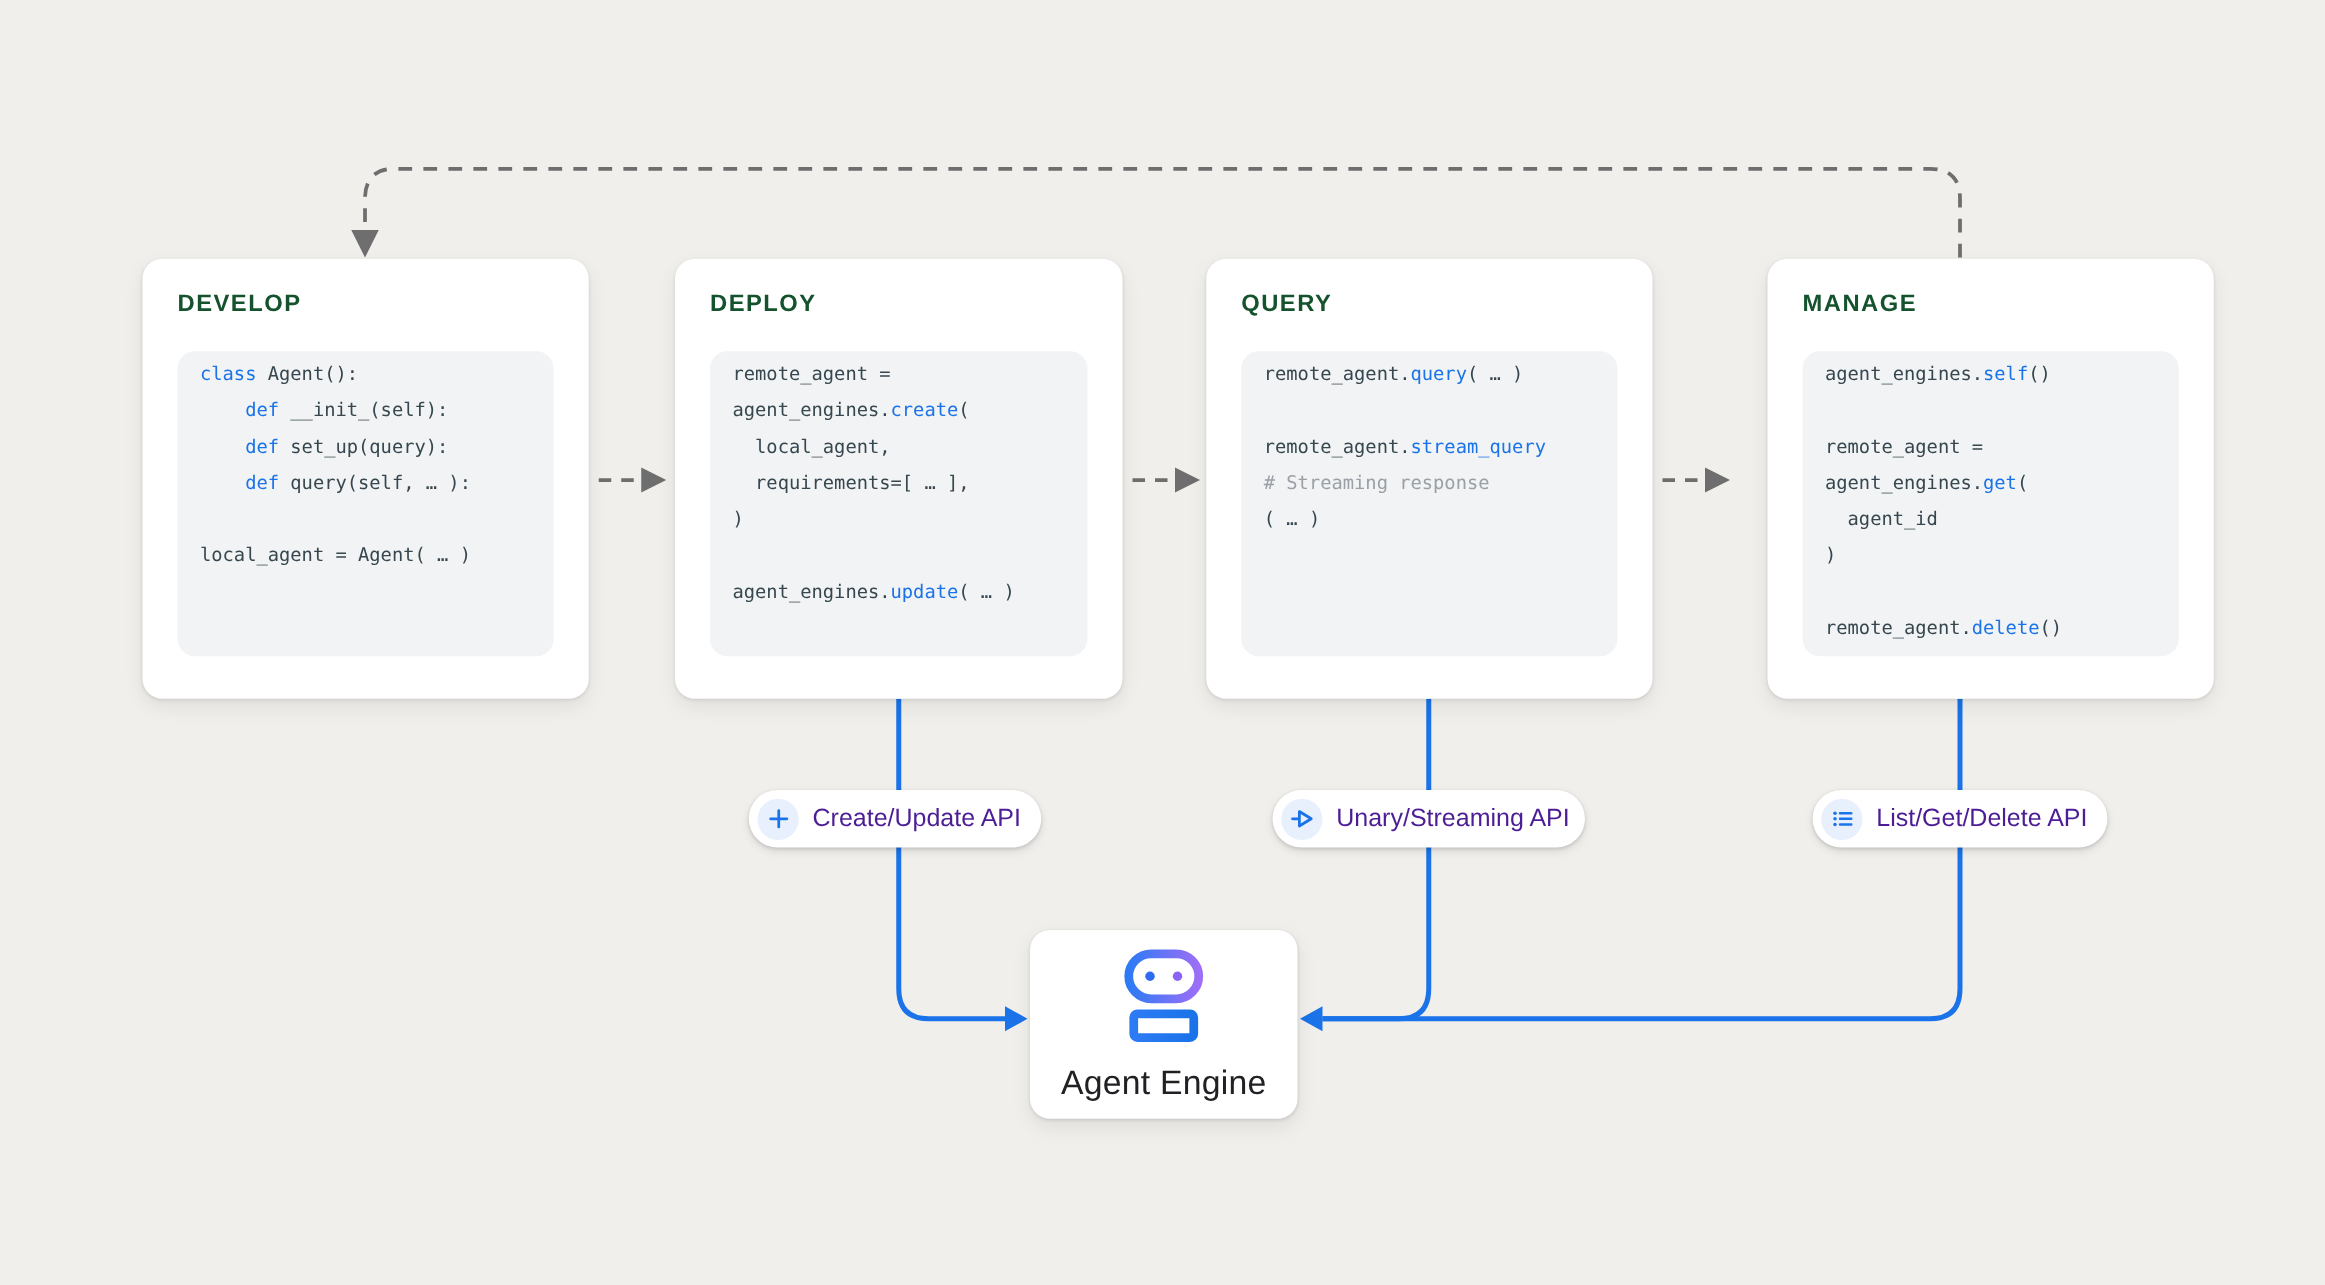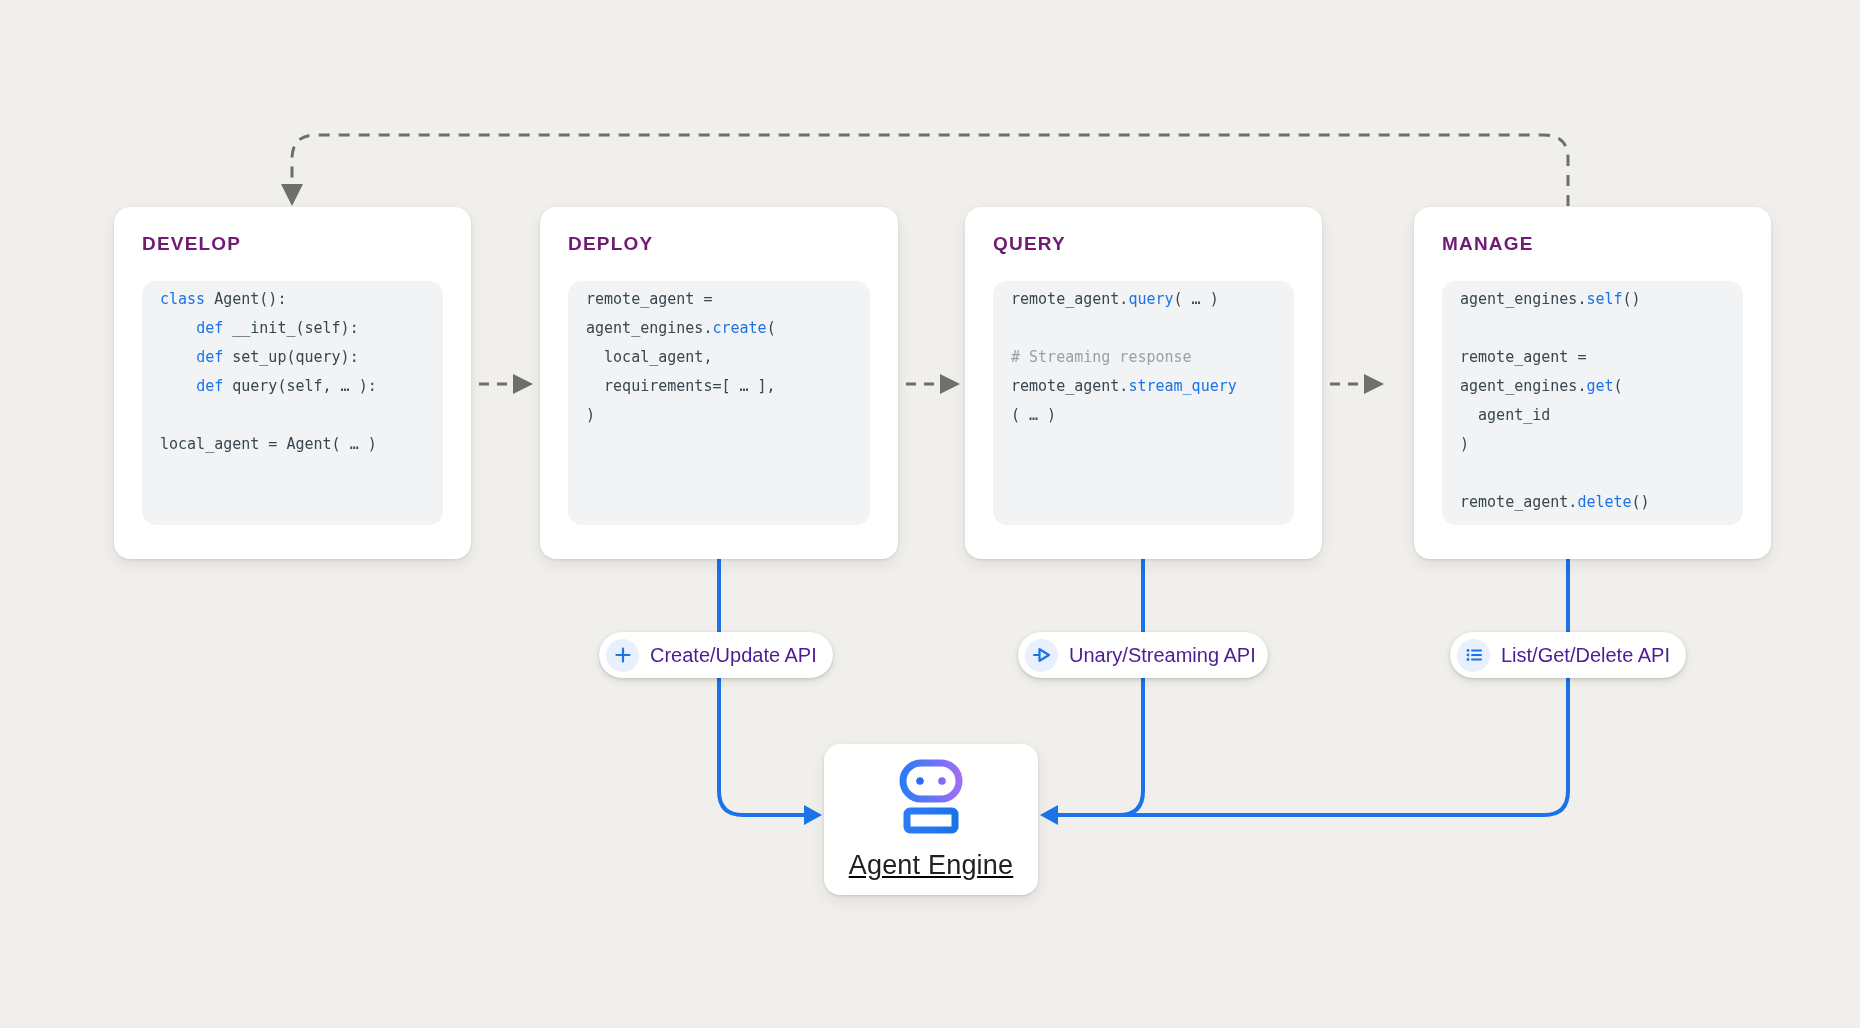--- a/index.html
+++ b/index.html
@@ -9,21 +9,21 @@
   #canvas { position:absolute; inset:0; width:1860px; height:1028px; }
   #connector-layer { position:absolute; left:0; top:0; z-index:0; }
 
   .stage-card {
     position:absolute; top:207px; height:352px; width:357px;
     background:#ffffff; border-radius:16px;
     box-shadow:0 1px 3px rgba(0,0,0,0.10), 0 6px 16px rgba(0,0,0,0.07);
     z-index:1; padding:26px 28px;
   }
   .stage-title {
-    font-size:19px; font-weight:700; color:#701a75; letter-spacing:1.2px;
+    font-size:19px; font-weight:700; color:#14532d; letter-spacing:1.2px;
   }
   .code-block {
     position:absolute; left:28px; right:28px; top:74px; height:244px;
     background:#f1f3f4; border-radius:14px; padding:4px 18px;
     font-family:"DejaVu Sans Mono", monospace; font-size:15px; color:#37474f;
   }
   .code-line { white-space:pre; line-height:29px; height:29px; }
   .code-line .k { color:#1a73e8; }
   .code-line .c { color:#9aa0a6; }
 
@@ -36,21 +36,21 @@
   .badge-icon-chip {
     width:33px; height:33px; border-radius:50%; background:#e8f0fe;
     display:flex; align-items:center; justify-content:center; flex:0 0 auto;
   }
   .api-badge .label { font-size:20px; color:#4c1d95; white-space:nowrap; }
 
   #agent-engine-box {
     position:absolute; left:824px; top:744px; width:214px; height:151px;
     background:#ffffff; border-radius:16px; z-index:2;
     box-shadow:0 1px 3px rgba(0,0,0,0.12), 0 6px 16px rgba(0,0,0,0.08);
-    display:flex; flex-direction:column; align-items:center; justify-content:center; gap:12px;text-decoration:underline;
+    display:flex; flex-direction:column; align-items:center; justify-content:center; gap:12px;
   }
   #agent-engine-label { font-size:27px; font-weight:500; color:#202124; letter-spacing:0.2px; }
 </style>
 </head>
 <body>
 
 <div id="canvas">
 
   <svg id="connector-layer" width="1860" height="1028" viewBox="0 0 1860 1028">
 
@@ -99,30 +99,31 @@
 
   <div class="stage-card" style="left:540px; width:358px;">
     <div class="stage-title">DEPLOY</div>
     <div class="code-block">
         <div class="code-line"><span>remote_agent =</span></div>
         <div class="code-line"><span>agent_engines.</span><span class="k">create</span><span>(</span></div>
         <div class="code-line"><span>  local_agent,</span></div>
         <div class="code-line"><span>  requirements=[ … ],</span></div>
         <div class="code-line"><span>)</span></div>
         <div class="code-line">&nbsp;</div>
+        <div class="code-line"><span>agent_engines.</span><span class="k">update</span><span>( … )</span></div>
       </div>
   </div>
 
   <div class="stage-card" style="left:965px;">
     <div class="stage-title">QUERY</div>
     <div class="code-block">
         <div class="code-line"><span>remote_agent.</span><span class="k">query</span><span>( … )</span></div>
         <div class="code-line">&nbsp;</div>
+        <div class="code-line"><span>remote_agent.</span><span class="k">stream_query</span></div>
         <div class="code-line"><span class="c"># Streaming response</span></div>
-        <div class="code-line"><span>remote_agent.</span><span class="k">stream_query</span></div>
         <div class="code-line"><span>( … )</span></div>
       </div>
   </div>
 
   <div class="stage-card" style="left:1390px;margin-left:24px;">
     <div class="stage-title">MANAGE</div>
     <div class="code-block">
         <div class="code-line"><span>agent_engines.</span><span class="k">self</span><span>()</span></div>
         <div class="code-line">&nbsp;</div>
         <div class="code-line"><span>remote_agent =</span></div>

